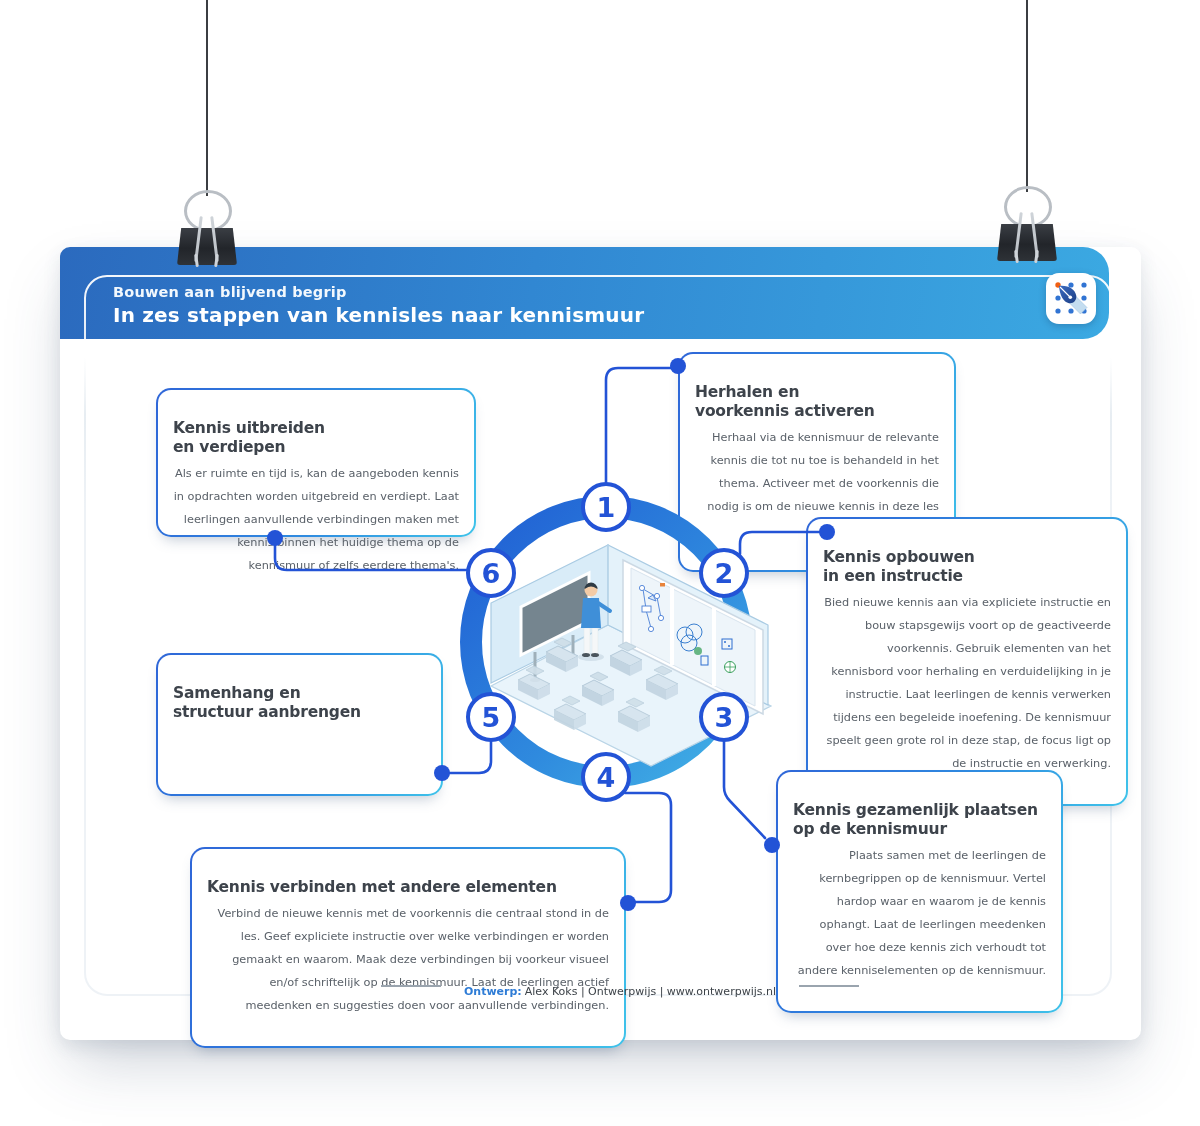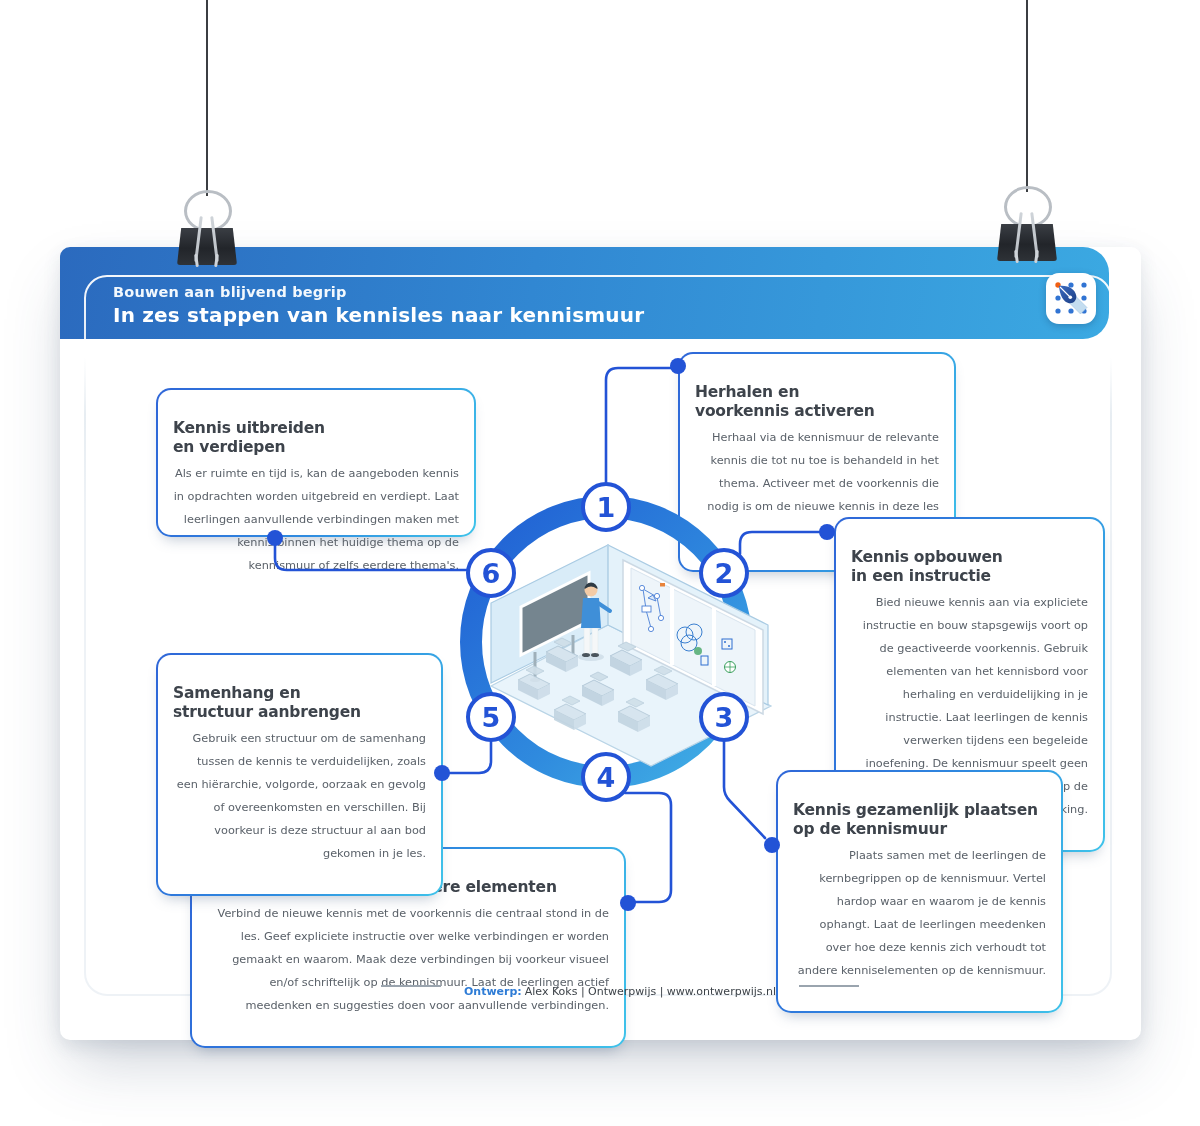--- a/index.html
+++ b/index.html
@@ -49,21 +49,21 @@
   .card{position:absolute;background:
           linear-gradient(#ffffff,#ffffff) padding-box,
           linear-gradient(110deg,#2f66d8 0%,#2f8ce0 55%,#3fc3ea 100%) border-box;
         border:2.5px solid transparent;border-radius:15px;
         box-shadow:0 8px 14px -6px rgba(70,95,130,.35);
         padding:29px 15px;box-sizing:border-box;}
   .card-title{color:#3d434b;font-size:15.5px;font-weight:700;line-height:1.23;letter-spacing:-.2px;margin-bottom:5px;}
   .card-title span{display:block;}
   .card-body{color:#5a6169;font-size:11.3px;line-height:23px;text-align:right;}
   .card.c1{left:618px;top:105px;width:278px;min-height:150px;}
-  .card.c2{left:774px;top:270px;width:271px;min-height:202px;}
+  .card.c2{left:746px;top:270px;width:322px;min-height:202px;}
   .card.c3{left:716px;top:523px;width:287px;min-height:143px;}
   .card.c4{left:130px;top:600px;width:436px;min-height:126px;}
   .card.c5{left:96px;top:406px;width:287px;min-height:143px;}
   .card.c6{left:96px;top:141px;width:320px;height:149px;border-radius:15px;}
 
   
   .illus{position:absolute;left:0;top:0;width:1081px;height:793px;pointer-events:none;}
 
   
   .badge{position:absolute;width:50px;height:50px;border-radius:50%;background:#ffffff;
@@ -133,21 +133,20 @@
         <span>Kennis verbinden met andere elementen</span>
           <span></span>
       </div>
       <div class="card-body">Verbind de nieuwe kennis met de voorkennis die centraal stond in de les. Geef expliciete instructie over welke verbindingen er worden gemaakt en waarom. Maak deze verbindingen bij voorkeur visueel en/of schriftelijk op de kennismuur. Laat de leerlingen actief meedenken en suggesties doen voor aanvullende verbindingen.</div>
     </div>
     <div class="card c5">
       <div class="card-title">
         <span>Samenhang en</span>
           <span>structuur aanbrengen</span>
       </div>
-      <div class="card-body">Gebruik een structuur om de samenhang tussen de kennis te verduidelijken, zoals een hiërarchie, volgorde, oorzaak en gevolg of overeenkomsten en verschillen. Bij voorkeur is deze structuur al aan bod gekomen in je les.</div>
     </div>
     <div class="card c6">
       <div class="card-title">
         <span>Kennis uitbreiden</span>
           <span>en verdiepen</span>
       </div>
       <div class="card-body">Als er ruimte en tijd is, kan de aangeboden kennis in opdrachten worden uitgebreid en verdiept. Laat leerlingen aanvullende verbindingen maken met kennis binnen het huidige thema op de kennismuur of zelfs eerdere thema's.</div>
     </div>
 
     <svg class="illus" viewBox="0 0 1081 793">

